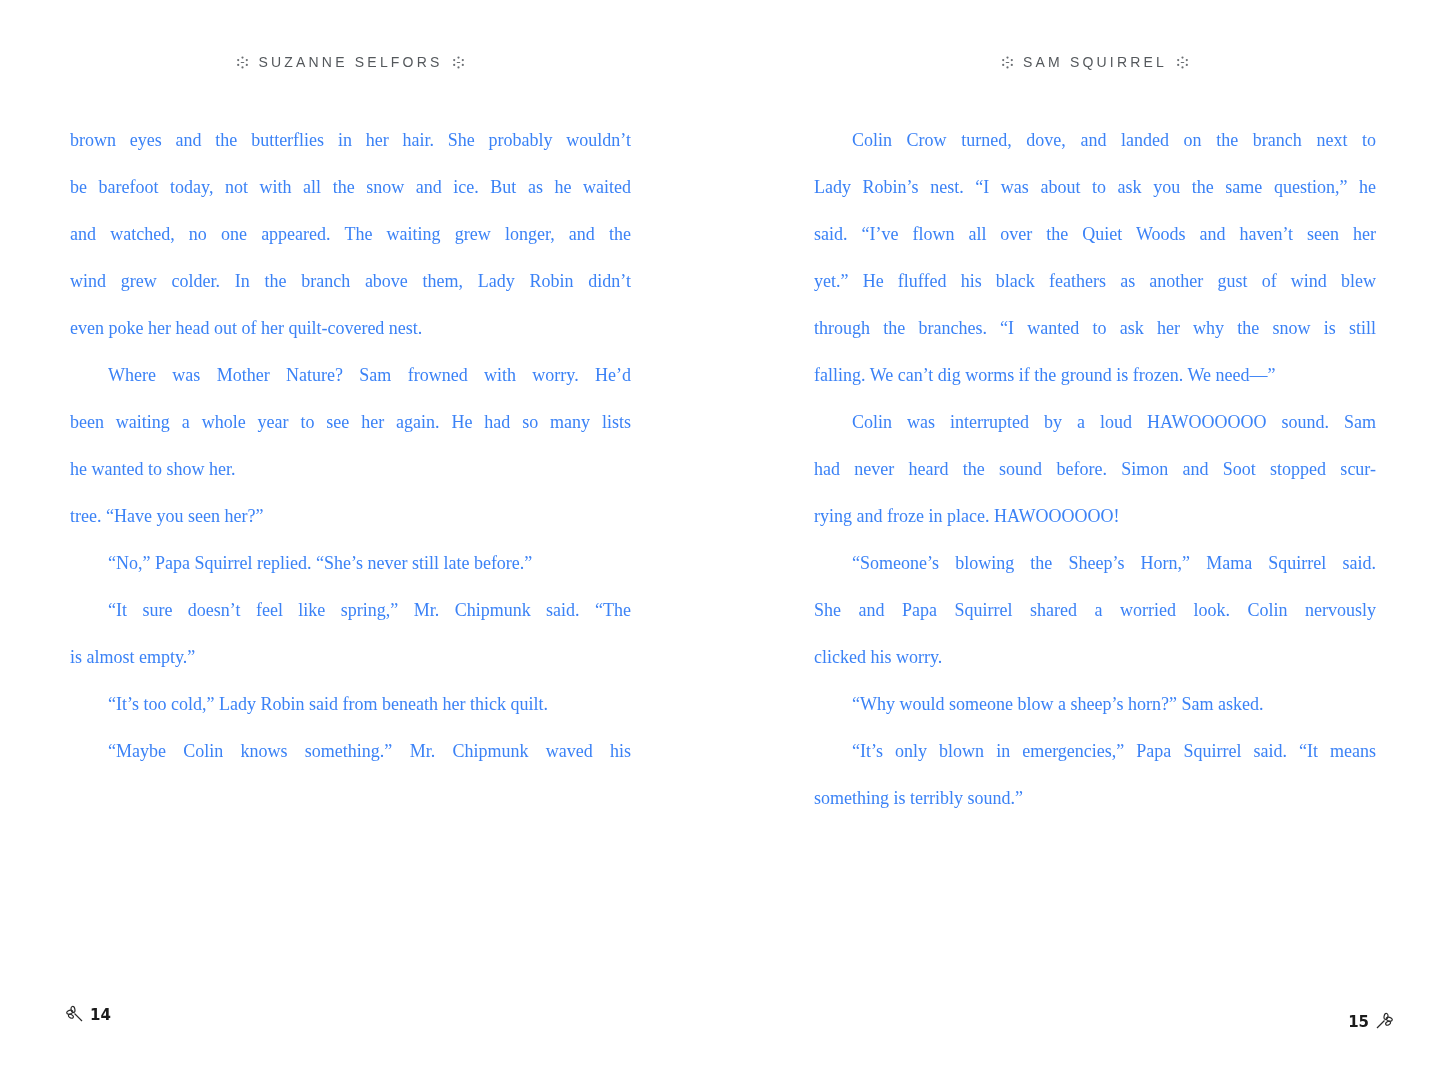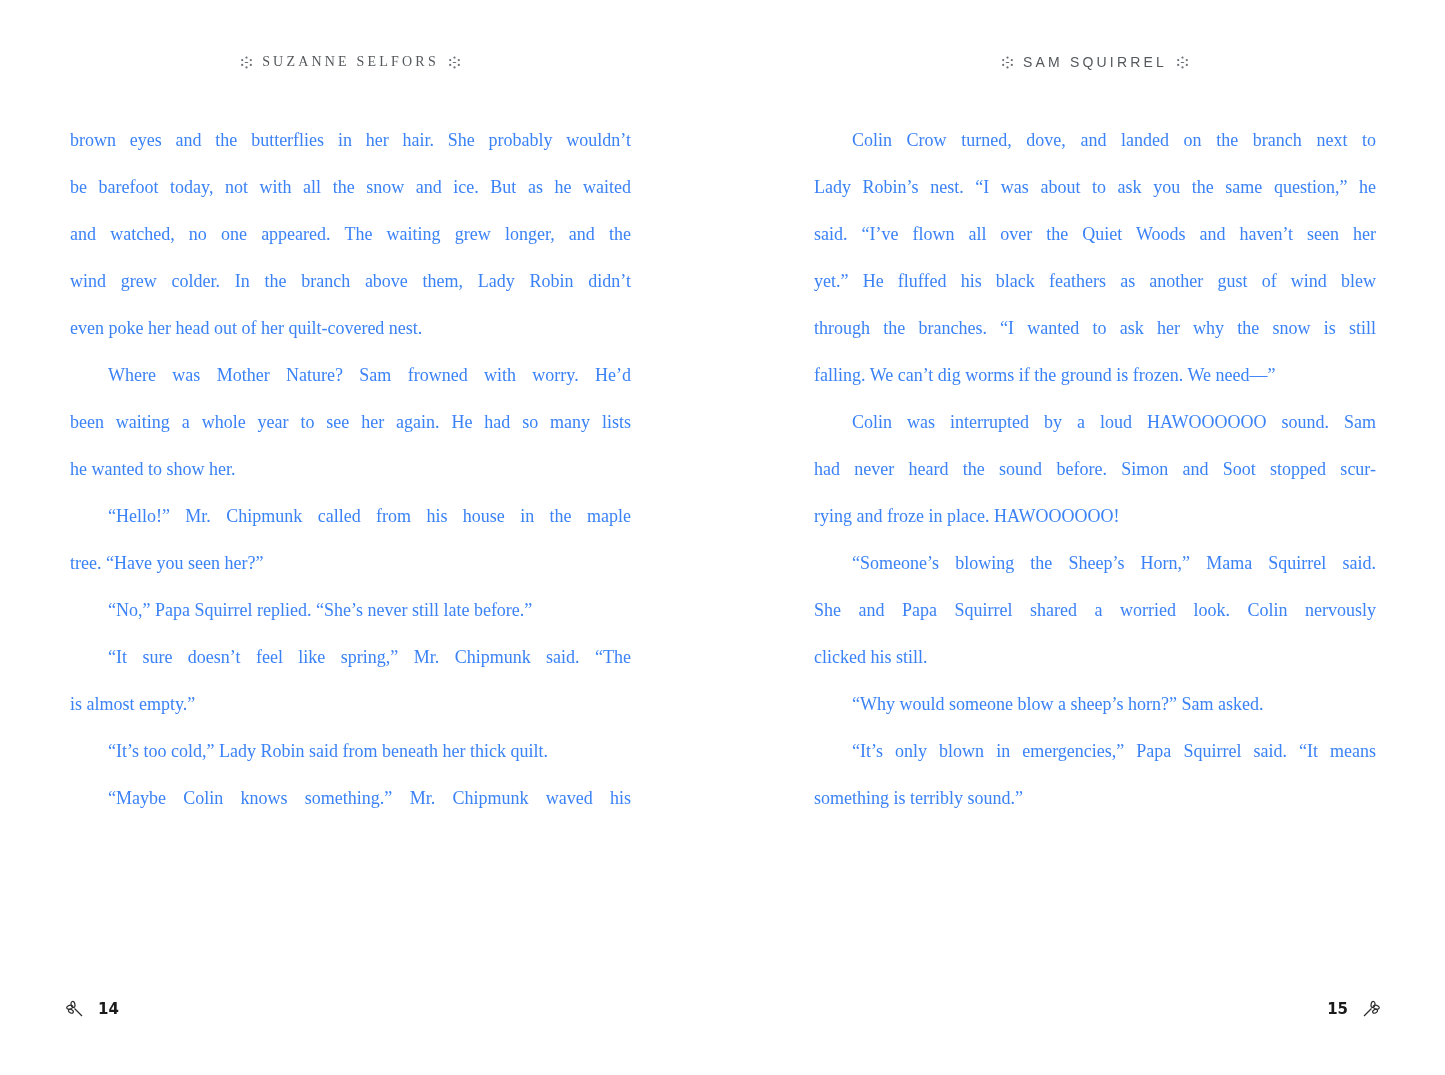--- a/index.html
+++ b/index.html
@@ -20,21 +20,21 @@
     display: flex;
     align-items: center;
     justify-content: center;
     gap: 9px;
     font-family: "Liberation Sans", sans-serif;
     font-size: 14px;
     font-weight: 400;
     letter-spacing: 3.2px;
     color: #54585c;
   }
-  .running-head.left  { left: 70px;  width: 561px; font-family: Liberation Serif, serif; }
+  .running-head.left  { left: 70px;  width: 561px; }
   .running-head.right { left: 814px; width: 562px; }
 
   .page-text {
     position: absolute;
     top: 117px;
   }
   .page-text.left  { left: 70px;  width: 561px; }
   .page-text.right { left: 814px; width: 562px; }
 
   .line {
@@ -56,26 +56,26 @@
     width: 100%;
     height: 0;
   }
   
   .line.i { text-indent: 38px; }
 
   .footer {
     position: absolute;
     top: 1000px;
     display: flex;
-    align-items: flex-start;
-    gap: 13px;
+    align-items: flex-end;
+    gap: 5px;
     height: 24px;
   }
   .footer.left  { left: 66px; }
-  .footer.right { right: 65px; }
+  .footer.right { right: 52px; margin-top: 7px; }
   .page-number {
     font-family: "DejaVu Sans", sans-serif;
     font-weight: bold;
     font-size: 15px;
     color: #1b1b1b;
   }
   .ornament-svg { display: block; }
   .mirrored { transform: scaleX(-1); }
 </style>
 </head>
@@ -143,42 +143,41 @@
 
 <div class="page-text left">
   <div class="line j">brown eyes and the butterflies in her hair. She probably wouldn’t</div>
   <div class="line j">be barefoot today, not with all the snow and ice. But as he waited</div>
   <div class="line j">and watched, no one appeared. The waiting grew longer, and the</div>
   <div class="line j">wind grew colder. In the branch above them, Lady Robin didn’t</div>
   <div class="line">even poke her head out of her quilt-covered nest.</div>
   <div class="line j i">Where was Mother Nature? Sam frowned with worry. He’d</div>
   <div class="line j">been waiting a whole year to see her again. He had so many lists</div>
   <div class="line">he wanted to show her.</div>
-  <div class="line j i">“Hello!” Mr. Chipmunk called from his house in the maple</div>
   <div class="line">tree. “Have you seen her?”</div>
   <div class="line i">“No,” Papa Squirrel replied. “She’s never still late before.”</div>
   <div class="line j i">“It sure doesn’t feel like spring,” Mr. Chipmunk said. “The</div>
   <div class="line">is almost empty.”</div>
   <div class="line i">“It’s too cold,” Lady Robin said from beneath her thick quilt.</div>
   <div class="line j i">“Maybe Colin knows something.” Mr. Chipmunk waved his</div>
 </div>
 
 <div class="page-text right">
   <div class="line j i">Colin Crow turned, dove, and landed on the branch next to</div>
   <div class="line j">Lady Robin’s nest. “I was about to ask you the same question,” he</div>
   <div class="line j">said. “I’ve flown all over the Quiet Woods and haven’t seen her</div>
   <div class="line j">yet.” He fluffed his black feathers as another gust of wind blew</div>
   <div class="line j">through the branches. “I wanted to ask her why the snow is still</div>
   <div class="line">falling. We can’t dig worms if the ground is frozen. We need—”</div>
   <div class="line j i">Colin was interrupted by a loud HAWOOOOOO sound. Sam</div>
   <div class="line j">had never heard the sound before. Simon and Soot stopped scur-</div>
   <div class="line">rying and froze in place. HAWOOOOOO!</div>
   <div class="line j i">“Someone’s blowing the Sheep’s Horn,” Mama Squirrel said.</div>
   <div class="line j">She and Papa Squirrel shared a worried look. Colin nervously</div>
-  <div class="line">clicked his still.</div>
+  <div class="line">clicked his worry.</div>
   <div class="line i">“Why would someone blow a sheep’s horn?” Sam asked.</div>
   <div class="line j i">“It’s only blown in emergencies,” Papa Squirrel said. “It means</div>
   <div class="line">something is terribly sound.”</div>
 </div>
 
 <div class="footer left">
   <span>
     <svg class="ornament-svg" width="19" height="19" viewBox="0 0 19 19">
       <g fill="none" stroke="#2b2b2b" stroke-width="1.2">
         <path d="M16,16 L8.5,8.5"></path>

